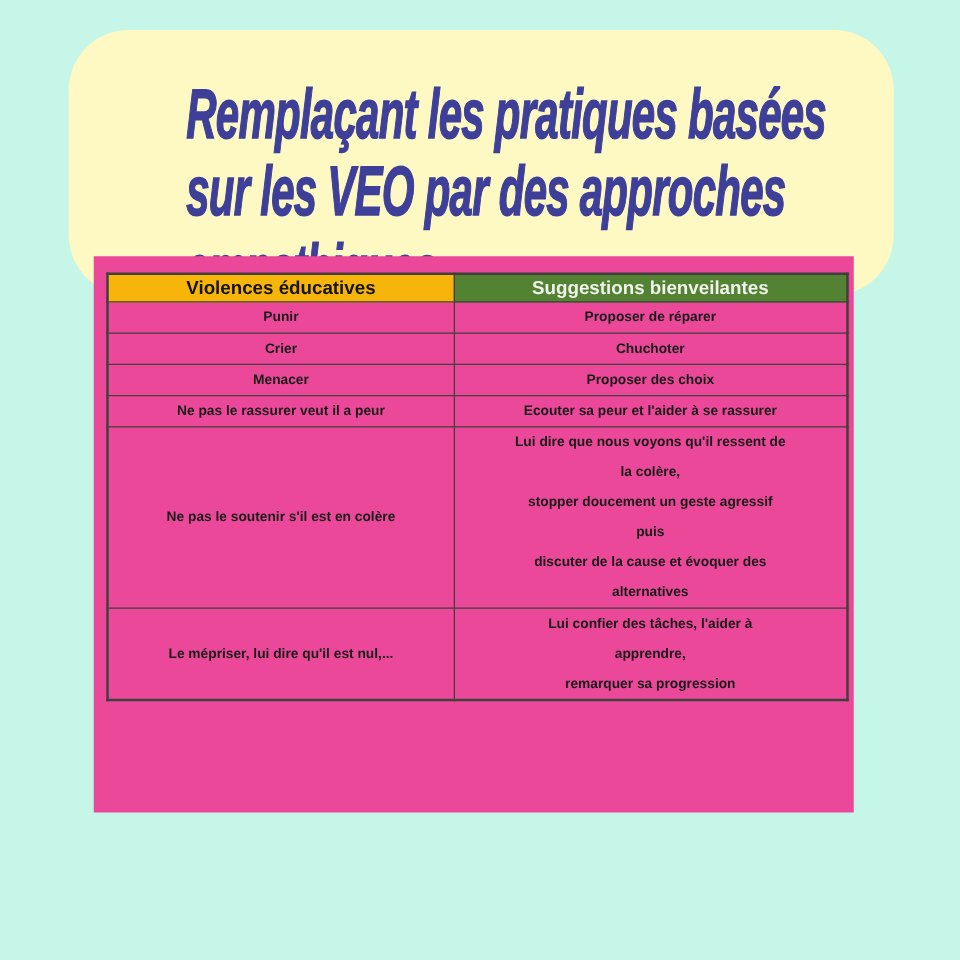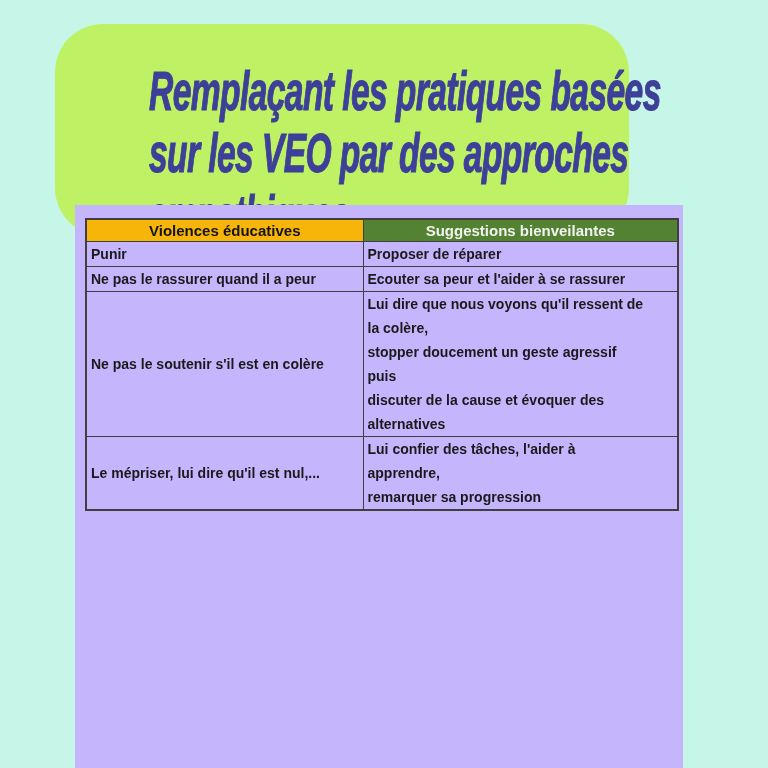--- a/index.html
+++ b/index.html
@@ -9,22 +9,22 @@
     font-family: "Liberation Sans", sans-serif;
   }
   .bg {
     position: absolute; inset: 0;
     width: 768px; height: 768px;
     background: #c5f6e8;
   }
   .card {
     position: absolute;
     left: 55px; top: 24px;
-    width: 574px; height: 212px;
-    background: #bef264;
+    width: 660px; height: 212px;
+    background: #fef9c3;
     border-radius: 48px;
   }
   .title {
     position: absolute;
     left: 94px; top: 36px;
     width: 610px;
   }
   .title-line {
     display: block;
     height: 62px; line-height: 62px;
@@ -34,22 +34,22 @@
     letter-spacing: -1px;
     color: #3d3f99;
     -webkit-text-stroke: 1.2px #3d3f99;
     transform: scaleX(0.60);
     transform-origin: left center;
     white-space: nowrap;
   }
   .sheet {
     position: absolute;
     left: 75px; top: 205px;
-    width: 608px; height: 563px;
-    background: #c4b5fd;
+    width: 608px; height: 445px;
+    background: #ec4899;
   }
   table.veo {
     position: absolute;
     left: 10px; top: 13px;
     width: 592px;
     border-collapse: collapse;
     table-layout: fixed;
     border: 2px solid #3f3f3f;
   }
   table.veo col.c-left  { width: 277px; }
@@ -60,23 +60,24 @@
     font-size: 15px;
     font-weight: bold;
     text-align: center;
     padding: 0 2px;
   }
   th.h-violences { background: #f7b50a; color: #141414; }
   th.h-suggestions { background: #548233; color: #f1f1ee; }
   table.veo td {
     border: 1.5px solid #3f3f3f;
     padding: 0 4px;
-    font-size: 14px;
+    font-size: 11px;
     font-weight: bold;
     color: #1a1a1a;
+    text-align: center;
     vertical-align: middle;
     line-height: 24px;
     white-space: pre-line;
     overflow: hidden;
   }
 </style>
 </head>
 <body>
 
 <div class="bg"></div>
@@ -100,21 +101,29 @@
         <th class="h-violences">Violences éducatives</th>
         <th class="h-suggestions">Suggestions bienveilantes</th>
       </tr>
     </thead>
     <tbody id="tbody">
         <tr>
           <td>Punir</td>
           <td>Proposer de réparer</td>
         </tr>
         <tr>
-          <td>Ne pas le rassurer quand il a peur</td>
+          <td>Crier</td>
+          <td>Chuchoter</td>
+        </tr>
+        <tr>
+          <td>Menacer</td>
+          <td>Proposer des choix</td>
+        </tr>
+        <tr>
+          <td>Ne pas le rassurer veut il a peur</td>
           <td>Ecouter sa peur et l'aider à se rassurer</td>
         </tr>
         <tr>
           <td>Ne pas le soutenir s'il est en colère</td>
           <td>Lui dire que nous voyons qu'il ressent de
 la colère,
 stopper doucement un geste agressif
 puis
 discuter de la cause et évoquer des
 alternatives</td>

